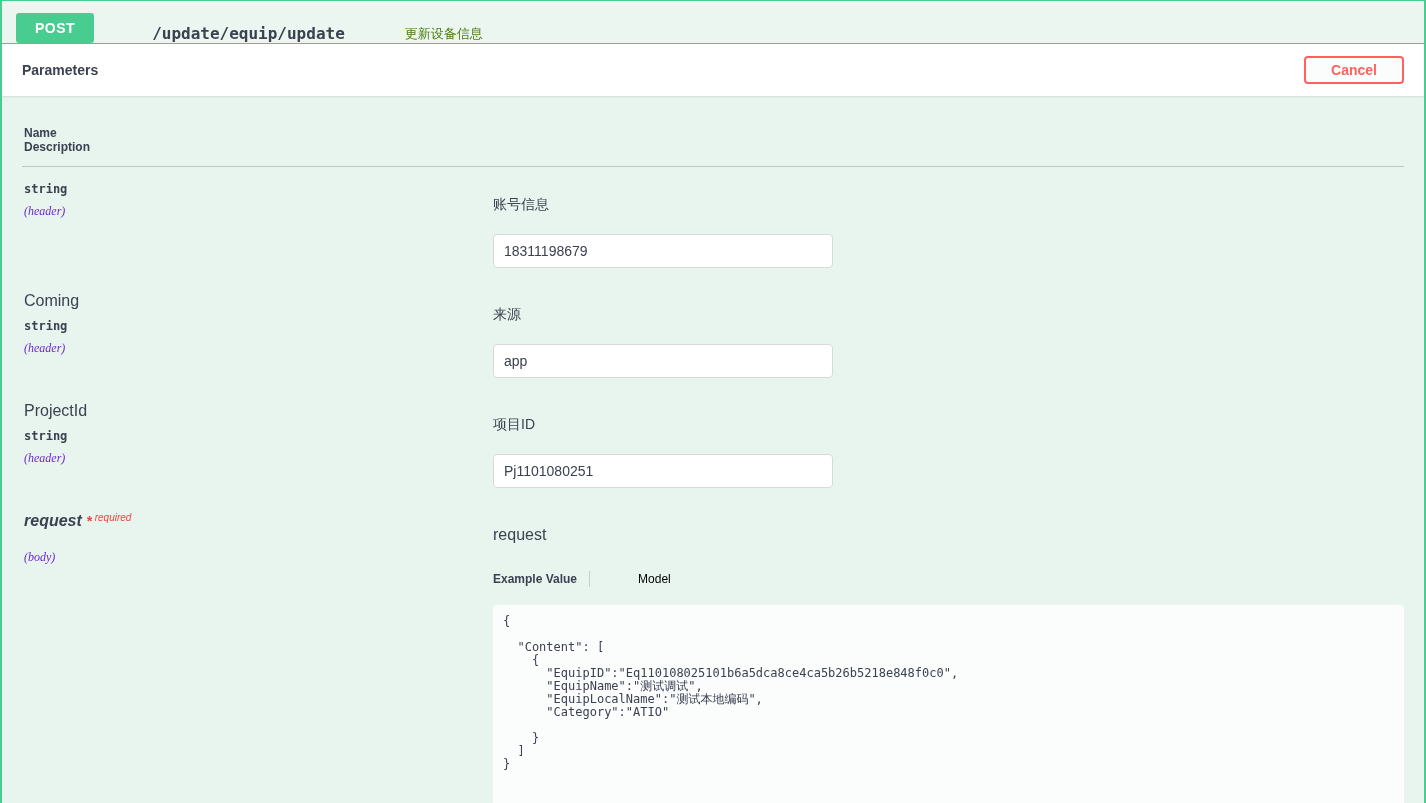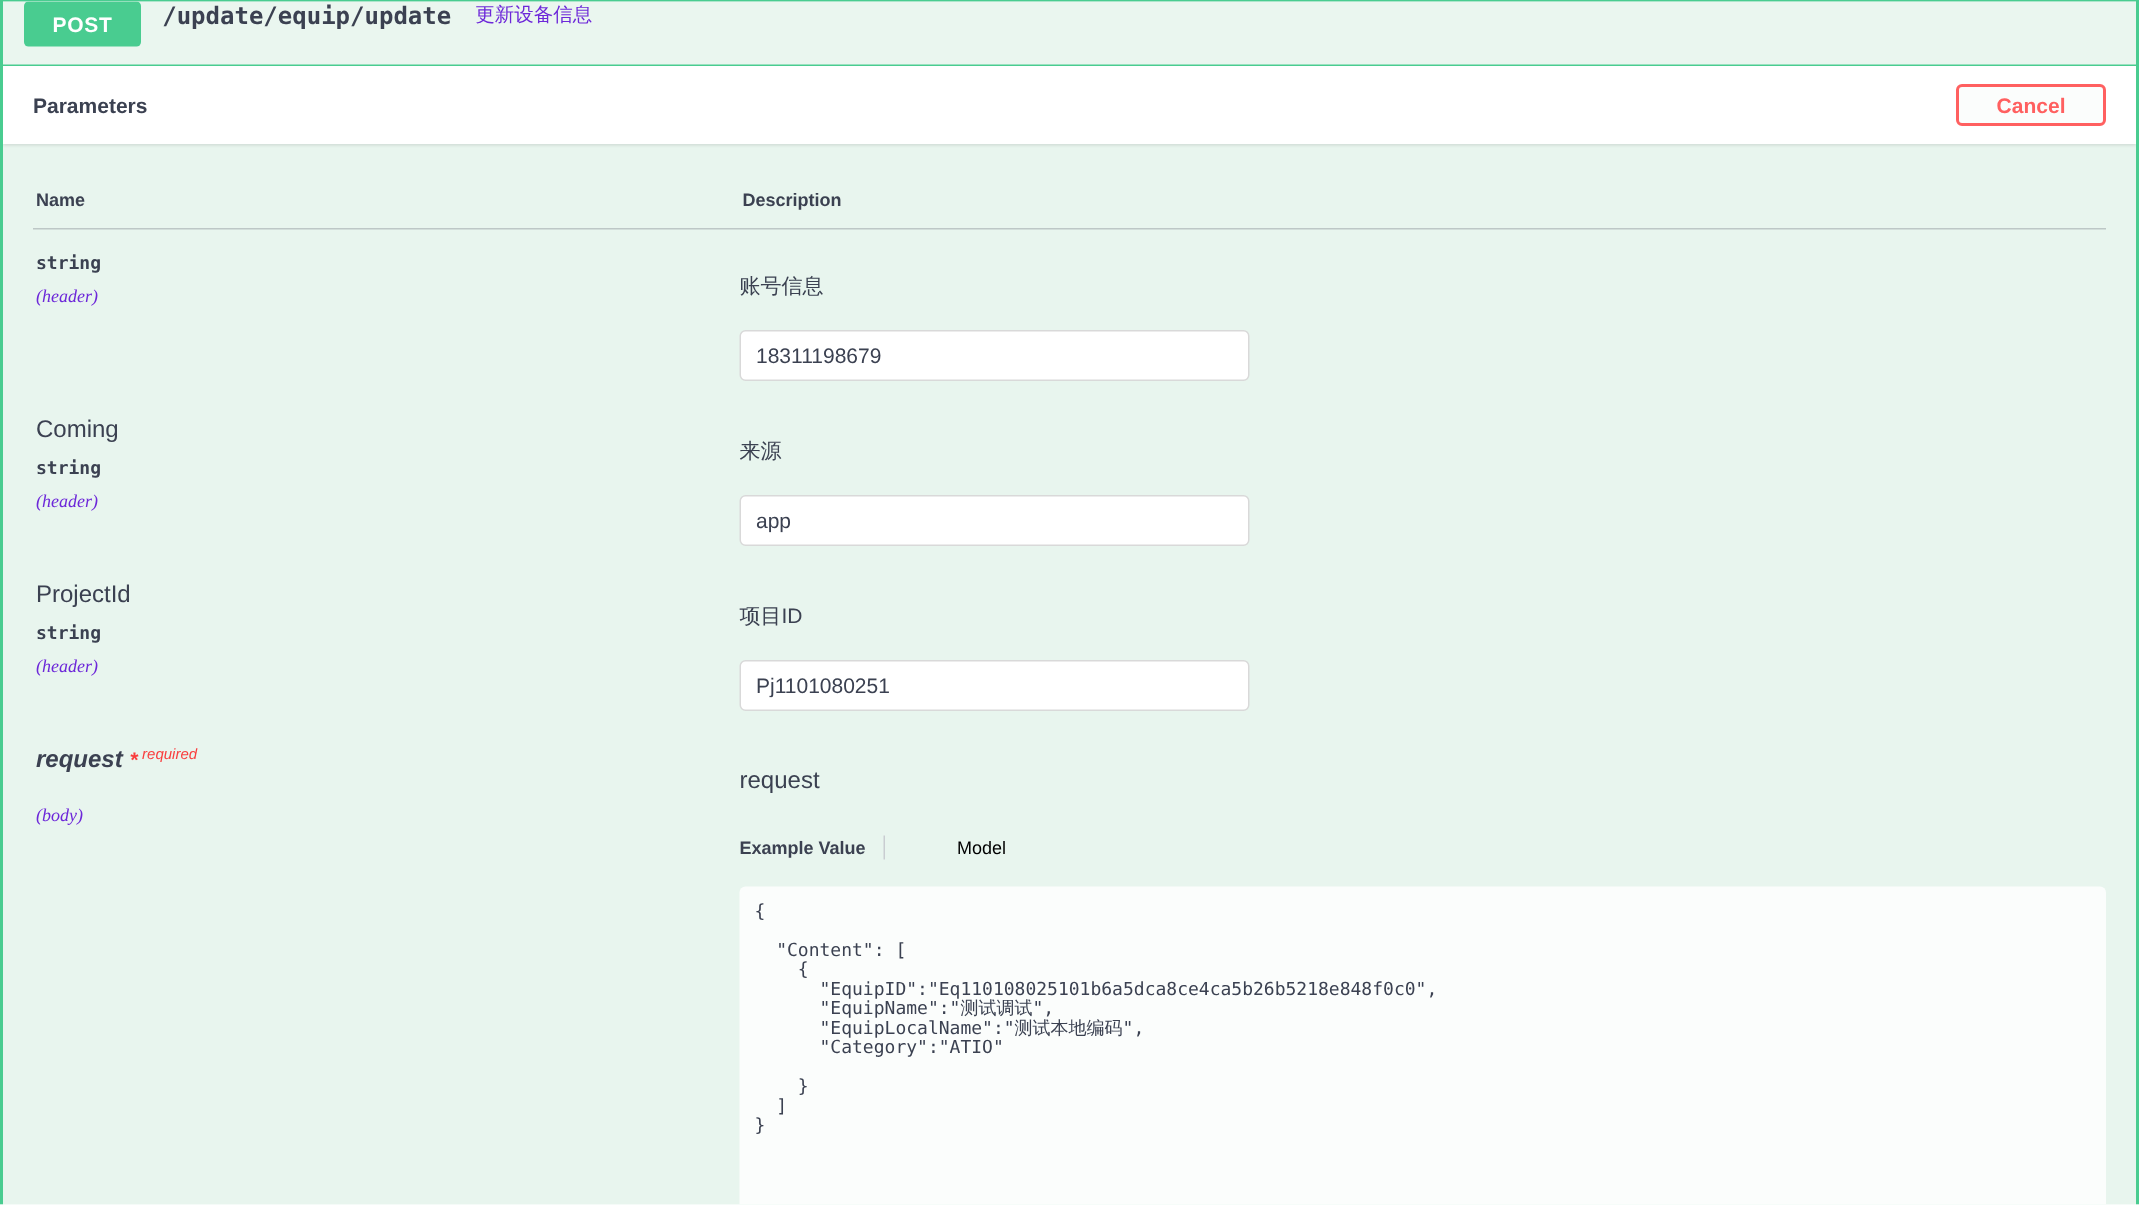--- a/index.html
+++ b/index.html
@@ -15,25 +15,26 @@
     border-right: 2px solid #49cc90;
     border-top: 1px solid #49cc90;
     background: #e8f5ee;
     overflow: hidden;
     position: relative;
   }
   
   .summary {
     height: 43px;
     display: flex;
-    align-items: flex-start;
+    align-items: flex-end;
     padding: 0 10px 0 14px;
     background: #eaf6ef;
     border-bottom: 1px solid #49cc90;
     cursor: pointer;
+    gap: 44px;
   }
   .method-badge {
     background: #49cc90;
     color: #ffffff;
     font-weight: bold;
     font-size: 14px;
     padding: 7px 19px;
     border-radius: 3px;
     letter-spacing: .5px;
     min-width: 72px;
@@ -42,21 +43,21 @@
   .endpoint-path {
     font-family: "DejaVu Sans Mono", "Liberation Mono", monospace;
     font-weight: bold;
     font-size: 16px;
     margin-left: 14px;
     color: #3b4151;
   }
   .endpoint-summary {
     font-size: 13px;
     margin-left: 16px;
-    color: #6d28d9;
+    color: #4d7c0f;
   }
   
   .section-header {
     height: 52px;
     background: #ffffff;
     display: flex;
     align-items: center;
     justify-content: space-between;
     padding: 0 20px;
     box-shadow: 0 1px 2px rgba(0,0,0,.10);
@@ -74,20 +75,21 @@
     border-radius: 4px;
     padding: 4px 25px;
     cursor: pointer;
   }
   
   .section-body { padding: 20px; }
   .thead {
     display: flex;
     padding: 10px 2px 12px 2px;
     border-bottom: 1px solid rgba(59,65,81,.25);
+    flex-direction: column;
   }
   .th { font-size: 12px; font-weight: bold; color: #3b4151; }
   .th-name { width: 471px; }
   .row {
     display: flex;
     min-height: 110px;
     padding-top: 15px;
   }
   .cell-name { width: 471px; padding-left: 2px; }
   .cell-desc { flex: 1; }

